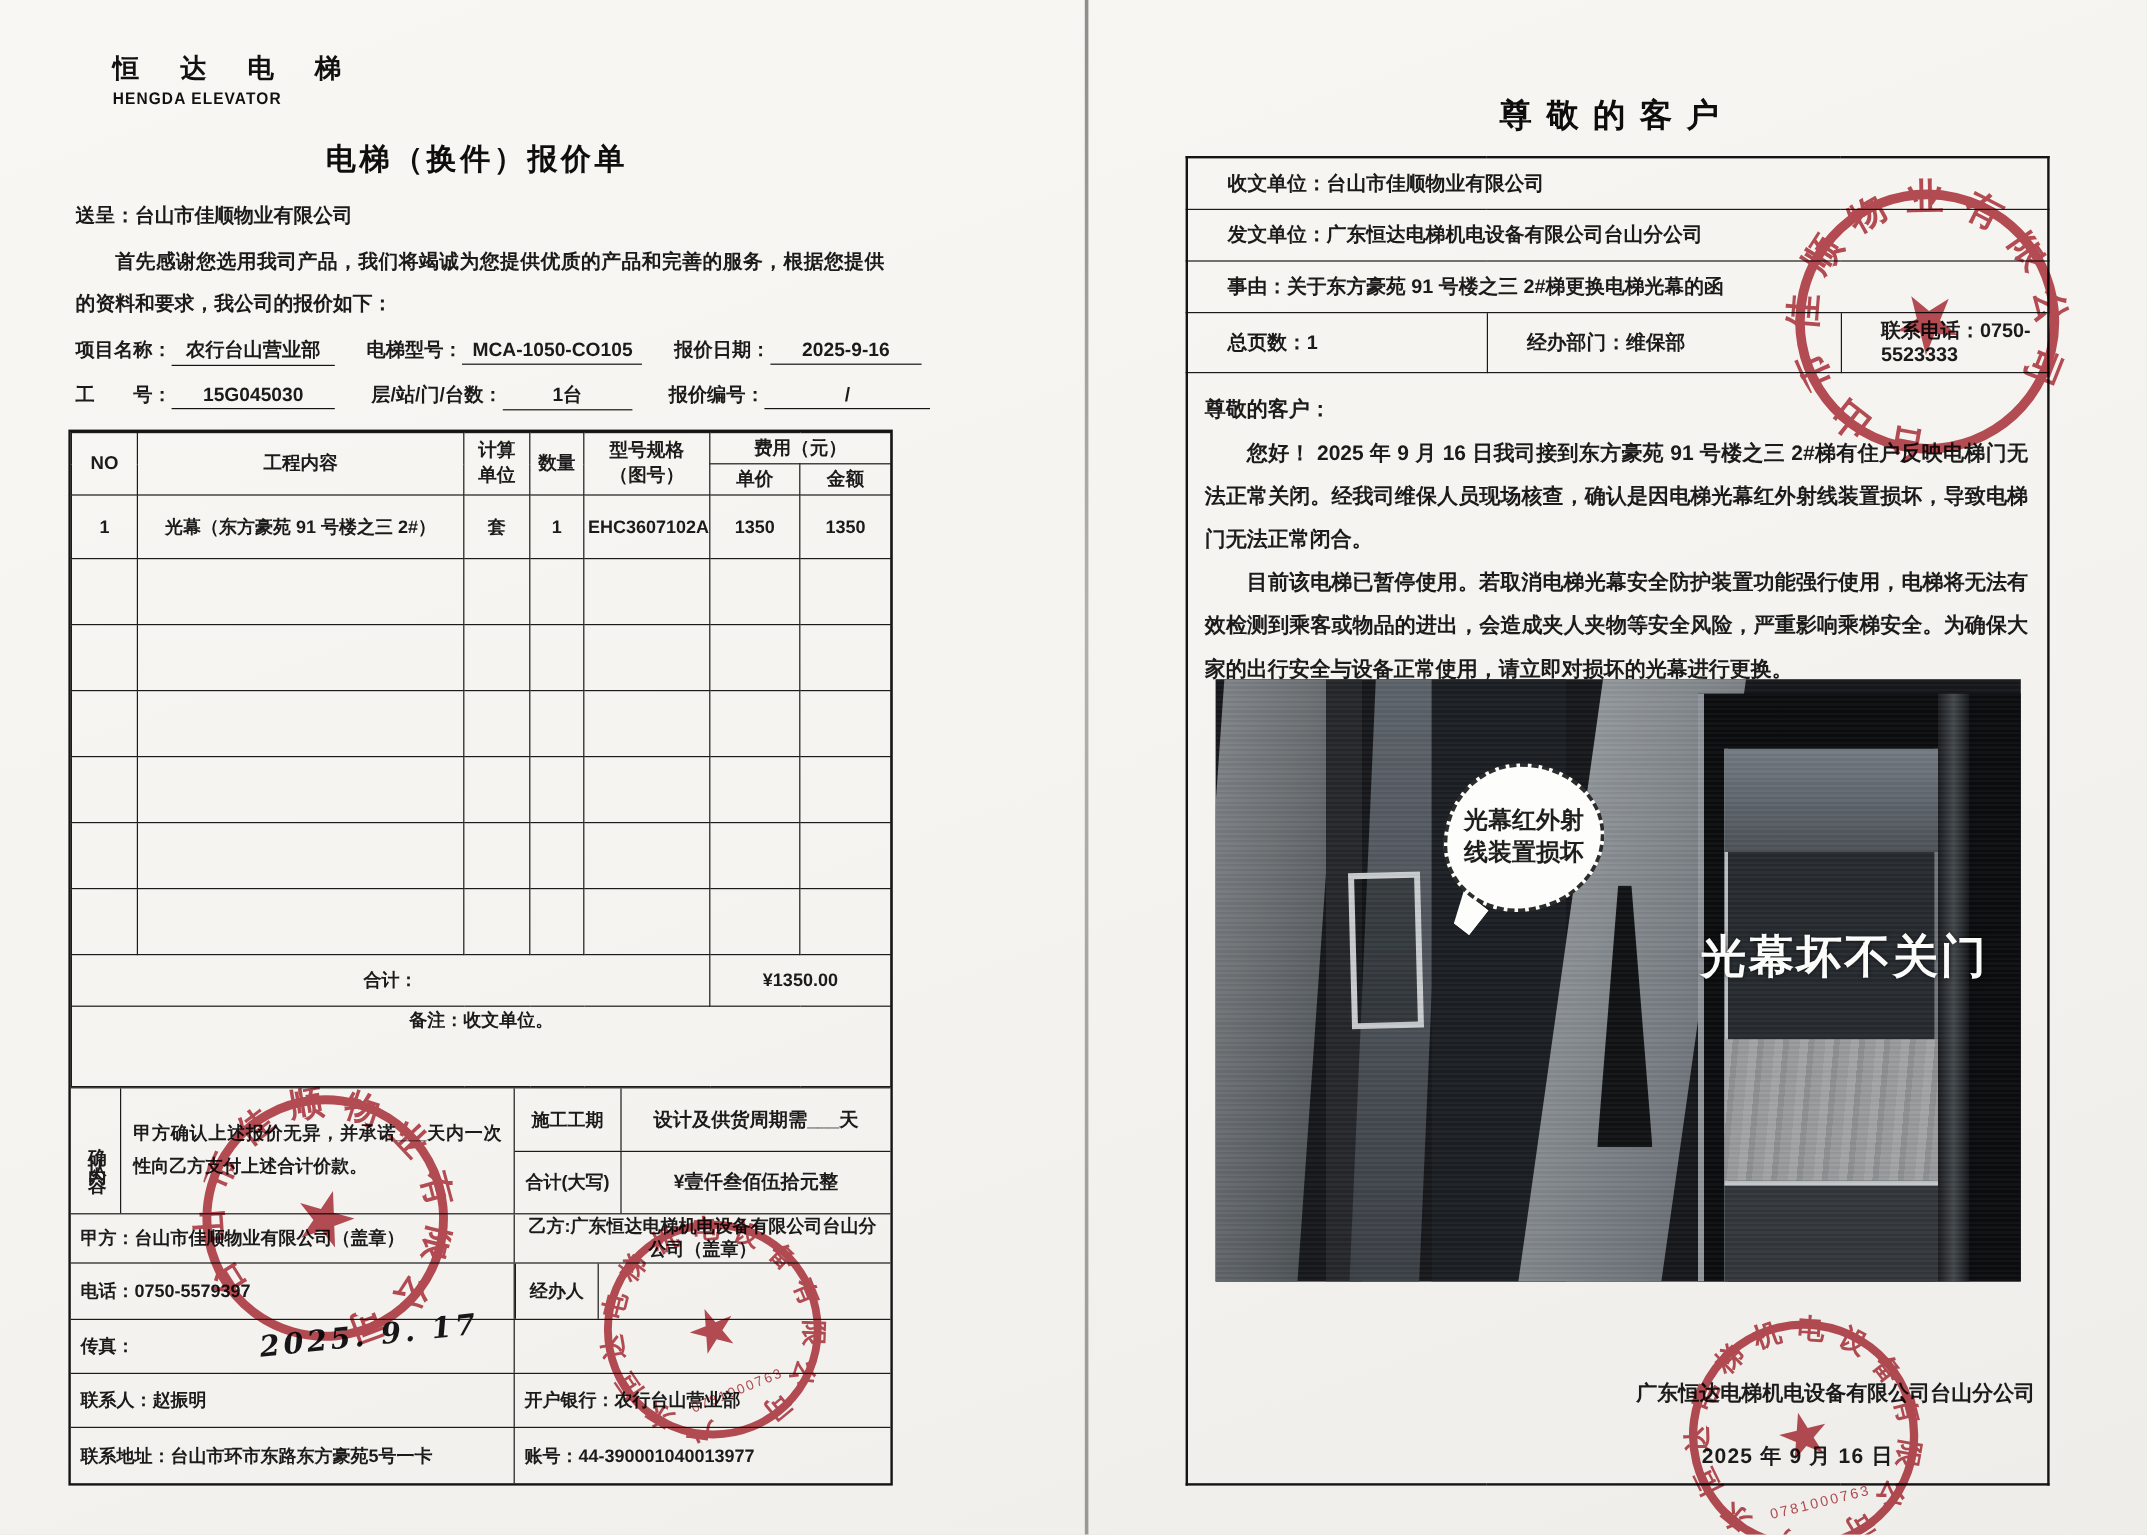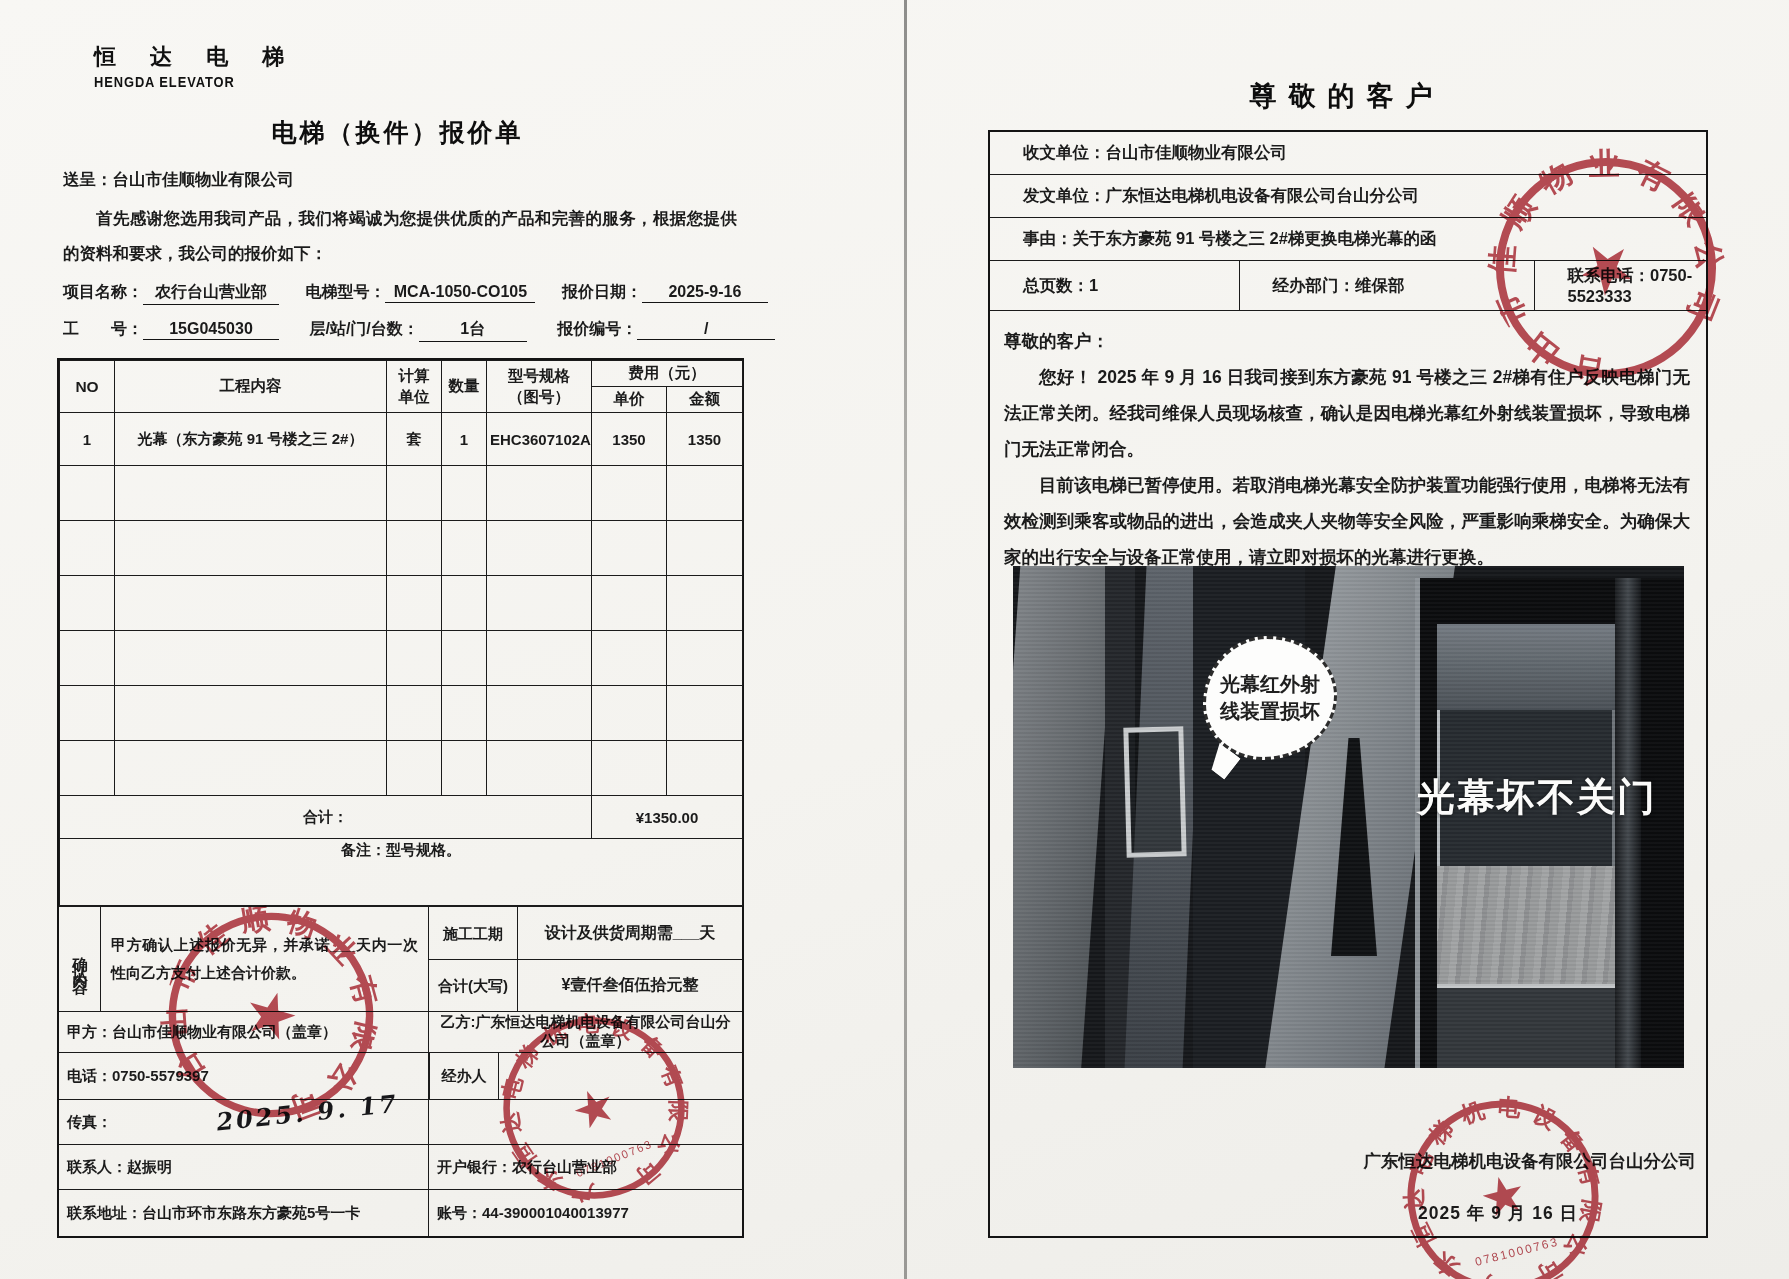--- a/index.html
+++ b/index.html
@@ -209,21 +209,21 @@
               <td></td>
               <td></td>
               <td></td>
               <td></td>
             </tr>
         <tr class="tot">
           <td colspan="5" class="lft">合计：</td>
           <td colspan="2">¥1350.00</td>
         </tr>
         <tr>
-          <td colspan="7" class="remark">备注：型号规格。</td>
+          <td colspan="7" class="remark">备注：收文单位。</td>
         </tr>
       </tbody>
         </table>
 
       <div class="br rowA">
         <div class="bcell divR confirm-label">
             <span class="vert">确认内容</span>
           </div>
         <div class="bcell divR confirm-text">甲方确认上述报价无异，并承诺___天内一次性向乙方支付上述合计价款。</div>
         <div class="rcol">

